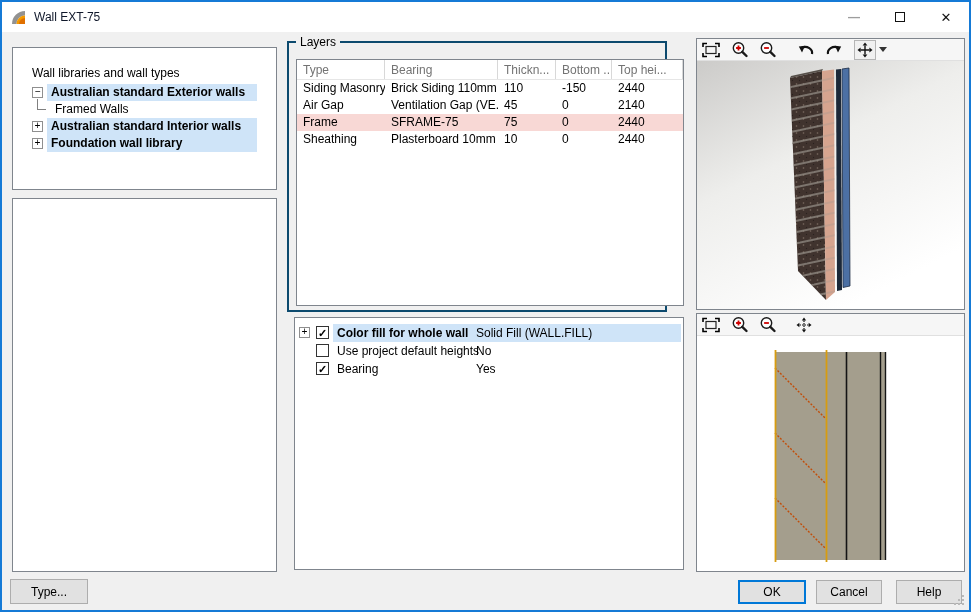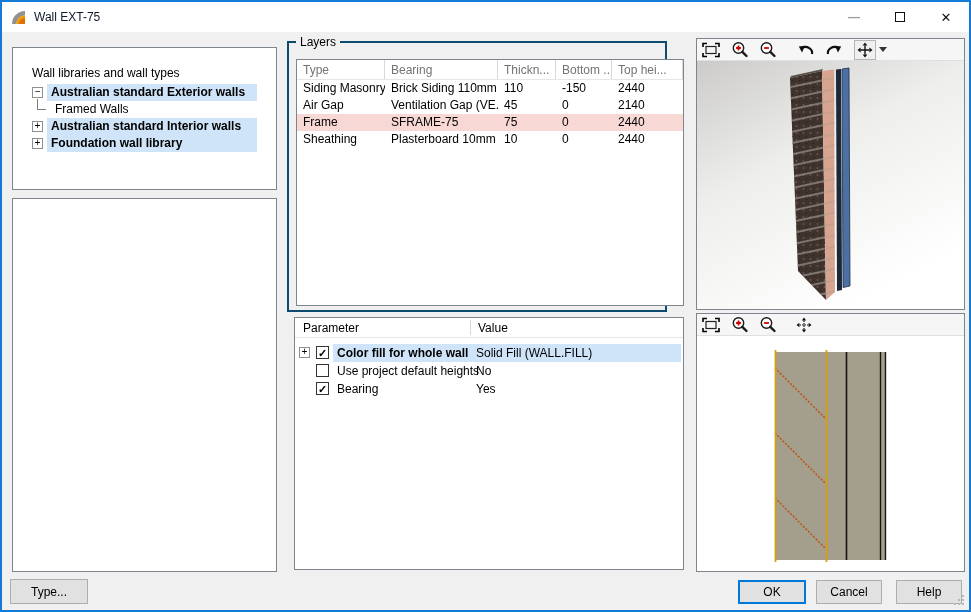--- a/index.html
+++ b/index.html
@@ -188,25 +188,20 @@
           <div class="lv-cell c0">Sheathing</div>
           <div class="lv-cell c1">Plasterboard 10mm (...</div>
           <div class="lv-cell c2">10</div>
           <div class="lv-cell c3">0</div>
           <div class="lv-cell c4">2440</div>
         </div>
       </div>
     </div>
 
     <div class="param-panel sunken">
-      <div class="pv-header">
-        <span class="pv-h0">Parameter</span>
-        <span class="sep"></span>
-        <span class="pv-h1">Value</span>
-      </div>
 
       <div class="pv-rows">
         <div class="pv-row">
           <span class="pv-hl"></span>
           <span class="pv-expand">+</span>
           <span class="checkbox">✓</span>
           <span class="pv-label bold">Color fill for whole wall</span>
           <span class="pv-value">Solid Fill  (WALL.FILL)</span>
         </div>
         <div class="pv-row">

